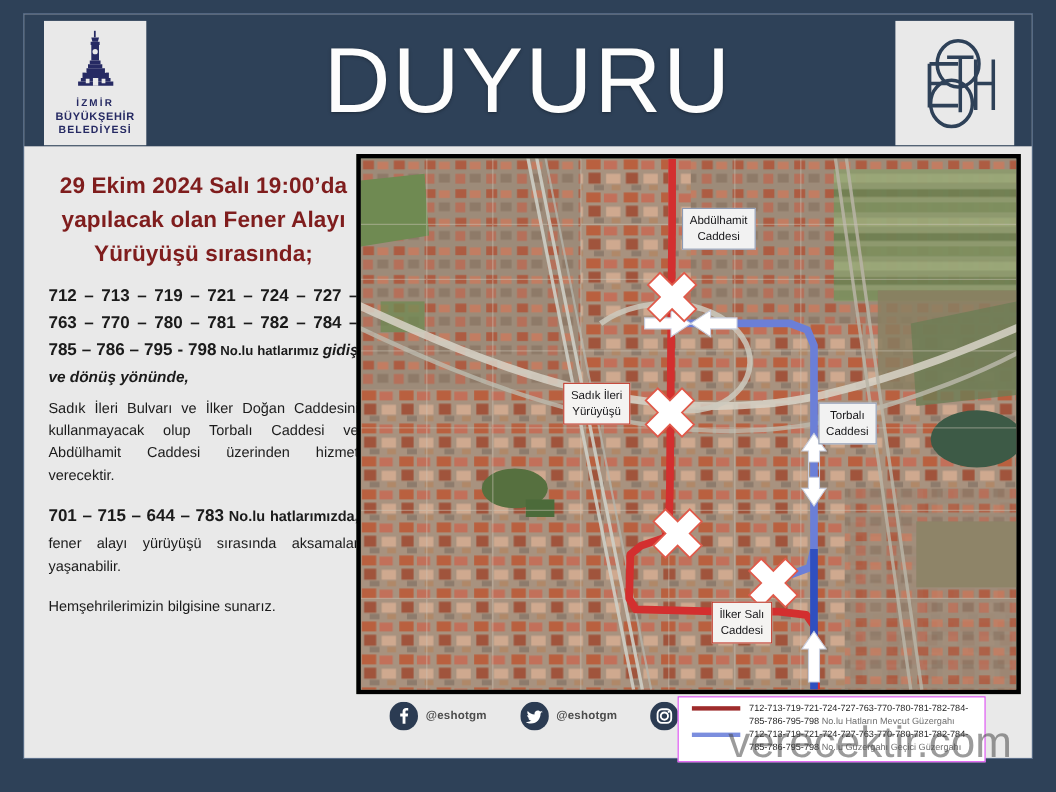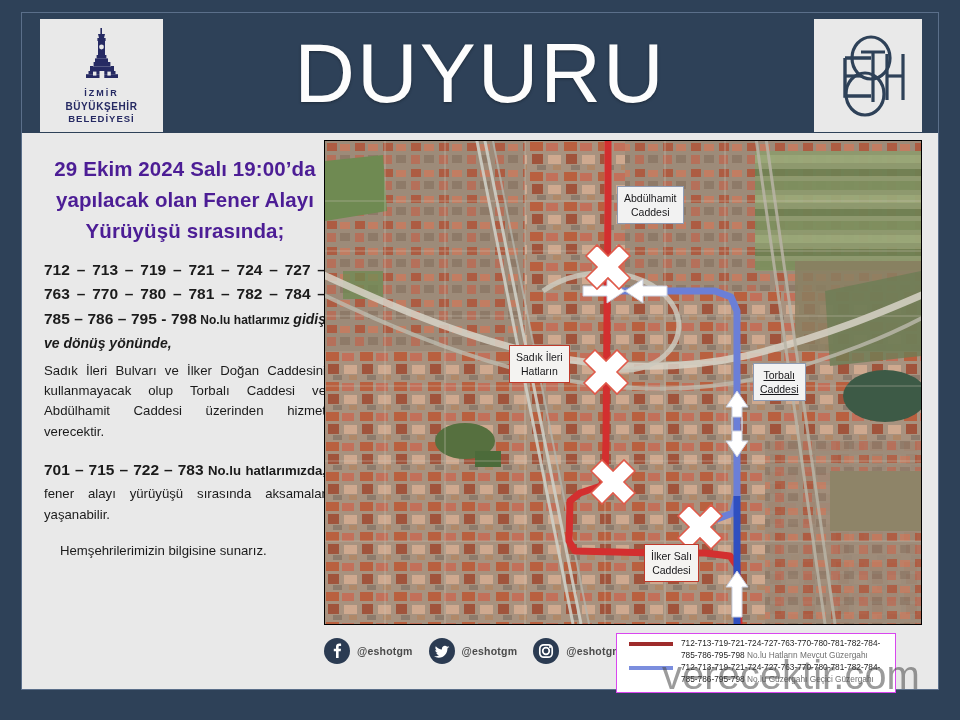--- a/index.html
+++ b/index.html
@@ -27,68 +27,68 @@
     display:flex;align-items:center;justify-content:center;
     color:#fdfdfd;font-size:84px;font-weight:400;letter-spacing:2px;
     line-height:1;
     font-family:Liberation Sans, sans-serif;
     text-shadow:0 1px 3px rgba(0,0,0,.35);
   }
   .logo-box{
     position:absolute;top:6px;background:#e9e9e9;
     display:flex;flex-direction:column;align-items:center;justify-content:center;
   }
-  .logo-left{left:18px;width:123px;height:113px;justify-content:center;}
+  .logo-left{left:18px;width:93px;height:113px;justify-content:center;}
   .logo-right{right:16px;width:108px;height:113px;}
   .ibb-tower{width:60px;height:62px;display:block;}
   .ibb-txt{font-size:9.5px;font-weight:700;color:#262a63;letter-spacing:1.4px;line-height:1.32;text-align:center;}
   .ibb-txt .l1{font-size:9px;letter-spacing:2px;font-weight:600;}
   .ibb-txt .l2{font-size:10px;letter-spacing:.6px;}
   .ibb-txt .l3{font-size:9.5px;letter-spacing:1px;font-weight:600;}
   .eshot-svg{width:86px;height:92px;display:block;}
   
   .leftcol{
     position:absolute;left:22px;top:140px;width:282px;
   }
   .headline{
-    color:#4c1d95;font-size:20.5px;font-weight:700;text-align:center;
+    color:#7f1d1d;font-size:20.5px;font-weight:700;text-align:center;
     line-height:1.52;margin:0 0 12px 0;letter-spacing:.1px;
   }
   .lines-block{
     color:#1b1b1b;font-size:15.5px;font-weight:700;line-height:1.55;
     text-align:justify;margin:0 0 6px 0;
   }
   .lines-block .nolu{font-size:12px;font-weight:700;}
   .lines-block .ital{font-style:italic;font-weight:700;font-size:14px;}
   .para{
     color:#1b1b1b;font-size:13.2px;line-height:1.55;text-align:justify;
     margin:0 0 16px 0;
   }
   .para2{
     color:#1b1b1b;font-size:13.2px;line-height:1.6;text-align:justify;
     margin:0 0 16px 0;
   }
   .para2 b.big{font-size:15.5px;font-weight:700;}
   .para2 b{font-weight:700;}
-  .para3{color:#1b1b1b;font-size:13.2px;line-height:1.55;margin:16px;}
+  .para3{color:#1b1b1b;font-size:13.2px;line-height:1.55;margin:0;}
   
   .mapwrap{
     position:absolute;left:302px;top:127px;width:596px;height:483px;
-    background:#7e8a76;overflow:hidden;border:1px solid #000000;
+    background:#7e8a76;overflow:hidden;border:4px solid #000000;
   }
   .mapimg{position:absolute;left:0;top:0;width:100%;height:100%;}
   .mlabel{
     position:absolute;background:#f2f2f2;border:1px solid #8d9bb4;
     font-size:10.5px;color:#17171a;text-align:center;line-height:1.35;
     padding:4px 6px;white-space:nowrap;
   }
   .mlabel.red{border:1px solid #c0392b;background:#f4f3f1;}
   
   .social{
-    position:absolute;left:302px;top:625px;display:flex;align-items:center;gap:16px;
+    position:absolute;left:332px;top:625px;display:flex;align-items:center;gap:30px;
   }
   .soc{display:flex;align-items:center;gap:7px;}
   .soc .ic{width:26px;height:26px;display:block;}
   .soc .hnd{font-size:10.5px;font-weight:700;color:#4b4b4b;letter-spacing:.2px;}
   
   .legend{
     position:absolute;left:594px;top:620px;width:280px;height:60px;
     background:#fff;border:1px solid #d946ef;padding:3px 4px 0 4px;
     box-sizing:border-box;
   }
@@ -156,21 +156,21 @@
       </div>
     </div>
 
     <div class="leftcol">
       <p class="headline">29 Ekim 2024 Salı 19:00’da yapılacak olan Fener Alayı Yürüyüşü sırasında;</p>
 
       <p class="lines-block"><span>712 – 713 – 719 – 721 – 724 – 727 – 763 – 770 – 780 – 781 – 782 – 784 – 785 – 786 – 795 - 798</span><span class="nolu"> No.lu hatlarımız </span><span class="ital">gidiş ve dönüş yönünde,</span></p>
 
       <p class="para">Sadık İleri Bulvarı ve İlker Doğan Caddesini kullanmayacak olup Torbalı Caddesi ve Abdülhamit Caddesi üzerinden hizmet verecektir.</p>
 
-      <p class="para2"><b class="big">701 – 715 – 722 – 783</b><b> No.lu hatlarımızda,</b><span> fener alayı yürüyüşü sırasında aksamalar yaşanabilir.</span></p>
+      <p class="para2"><b class="big">701 – 715 – 644 – 783</b><b> No.lu hatlarımızda,</b><span> fener alayı yürüyüşü sırasında aksamalar yaşanabilir.</span></p>
 
       <p class="para3">Hemşehrilerimizin bilgisine sunarız.</p>
     </div>
 
     <div class="mapwrap">
       <svg class="mapimg" viewBox="0 0 596 483" preserveAspectRatio="none">
         <defs>
           <pattern id="blocks" width="34" height="30" patternUnits="userSpaceOnUse">
             <rect width="34" height="30" fill="#a8927f"></rect>
             <rect x="1" y="1" width="13" height="9" fill="#b9603f"></rect>
@@ -272,23 +272,23 @@
           <path d="M375,375 l-11,-11 -11,11 11,11 -11,11 11,11 11,-11 11,11 11,-11 -11,-11 11,-11 -11,-11 z"></path>
         </g>
       </svg>
 
       <div class="mlabel" style="left:292px;top:45px;">
         <span>Abdülhamit</span><br>
         <span>Caddesi</span>
       </div>
       <div class="mlabel red" style="left:184px;top:204px;">
         <span>Sadık İleri</span><br>
-        <span>Hatların</span>
-      </div>
-      <div class="mlabel" style="left:428px;top:222px;text-decoration:underline;">
+        <span>Yürüyüşü</span>
+      </div>
+      <div class="mlabel" style="left:416px;top:222px;">
         <span>Torbalı</span><br>
         <span>Caddesi</span>
       </div>
       <div class="mlabel red" style="left:319px;top:403px;">
         <span>İlker Salı</span><br>
         <span>Caddesi</span>
       </div>
     </div>
 
     <div class="social">

